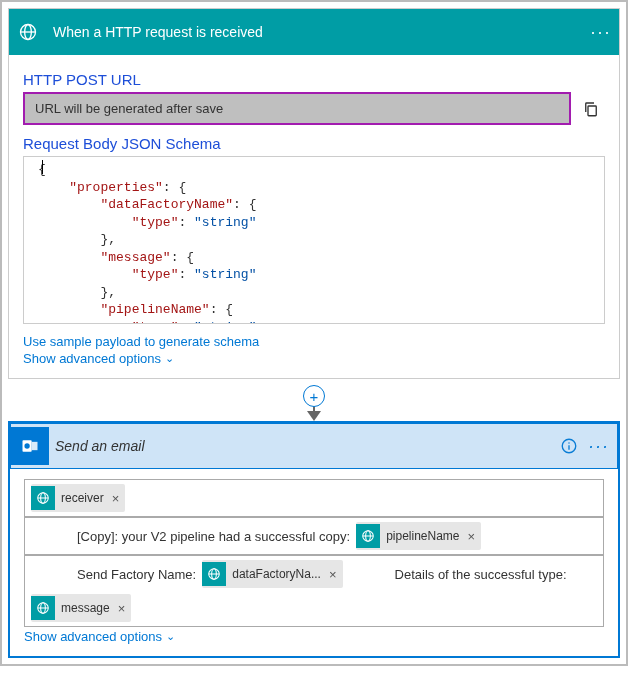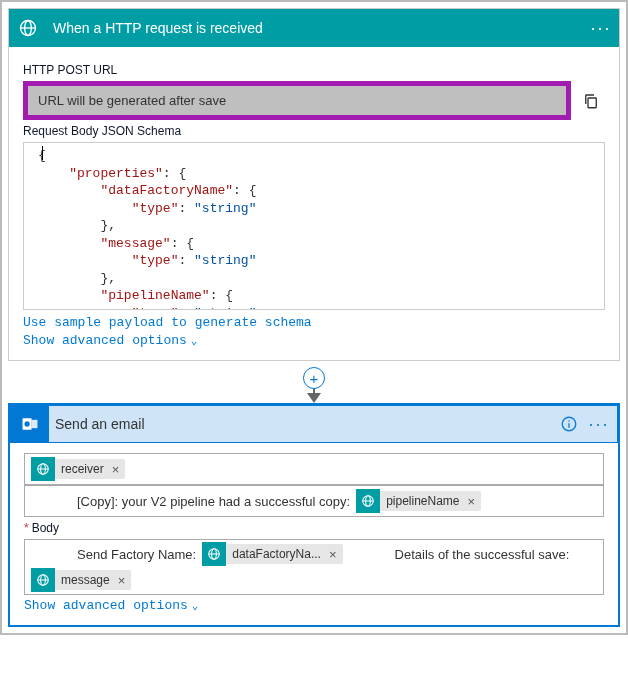--- a/index.html
+++ b/index.html
@@ -14,43 +14,43 @@
     border: 2px solid #bbb;
     padding: 6px;
   }
   .card {
     border: 1px solid #ccc;
     background: #fff;
   }
   .card-header {
     display: flex;
     align-items: center;
-    height: 38px;
+    height: 46px;
     padding: 0 8px 0 0;
     color: #fff;
   }
   .hdr-teal { background: #009da5; }
   .hdr-blue { background: #0078d4; border:1px solid #0078d4; }
   .hdr-icon {
     width: 38px; height: 38px;
     display: flex; align-items: center; justify-content: center;
     flex: 0 0 38px;
   }
   .hdr-title { flex: 1; font-size: 14px; padding-left: 6px; }
   .hdr-actions { display: flex; gap: 10px; align-items: center; }
   .hdr-actions svg, .hdr-actions .dots { opacity: .95; }
   .dots { font-size: 18px; letter-spacing: 1px; line-height: 1; cursor: pointer; }
   .card-body { padding: 10px 14px 12px; }
-  .label { color: #0f172a; font-size: 12px; margin: 6px 0 4px; }
+  .label { color: #1d4ed8; font-size: 15px; margin: 6px 0 4px; }
   .req::before { content: "*"; color: #d13438; margin-right: 3px; }
   .url-row { display: flex; align-items: stretch; gap: 6px; }
   .url-box {
     flex: 1;
     background: #bfbfbf;
-    border: 5px solid #a21caf;
+    border: 2px solid #a21caf;
     padding: 7px 10px;
     color: #333;
   }
   .copy-btn {
     width: 28px;
     display: flex; align-items: center; justify-content: center;
     cursor: pointer;
     color: #333;
   }
   .schema-box {
@@ -71,23 +71,22 @@
   }
   .tok-key { color: #a31515; }
   .tok-str { color: #0451a5; }
   .link {
     color: #0078d4;
     font-size: 13px;
     cursor: pointer;
     display: inline-flex;
     align-items: center;
     gap: 4px;
-    font-family: Liberation Mono, monospace;
-  }
-  .mt8 { margin-top: 4px; }
+  }
+  .mt8 { margin-top: 10px; }
   .mt14 { margin-top: 2px; }
   .chev { font-size: 11px; }
   .connector {
     display: flex; flex-direction: column; align-items: center;
     padding: 2px 0 0;
   }
   .plus-circle {
     width: 22px; height: 22px; border: 1px solid #0078d4; border-radius: 50%;
     display: flex; align-items: center; justify-content: center;
     color: #0078d4; background: #fff; font-size: 15px; cursor: pointer;
@@ -106,21 +105,21 @@
     min-height: 32px;
     padding: 4px 6px;
     display: flex; flex-wrap: wrap; align-items: center; gap: 6px;
     font-size: 13px;
   }
   .field-box .txt { color: #333; padding-left: 46px; }
   .token {
     display: inline-flex; align-items: center;
     background: #e6e6e6;
     border-radius: 2px;
-    height: 20px;
+    height: 28px;
     padding-right: 4px;
     font-size: 12px;
     max-width: 180px;
   }
   .token .tk-icon {
     width: 24px; height: 24px; background: #009da5;
     display: flex; align-items: center; justify-content: center;
     flex: 0 0 24px;
   }
   .token .tk-label {
@@ -189,21 +188,21 @@
     </div>
   </div>
 
   <div class="connector">
     <div class="plus-circle">+</div>
     <div class="arrow-stem"></div>
     <div class="arrow-head"></div>
   </div>
 
   <div class="card card-blue">
-    <div class="card-header hdr-blue" style="background:#cfe4f7;color:#333;">
+    <div class="card-header hdr-blue" style="background:#cfe4f7;color:#333;font-style:italic;">
       <span class="hdr-icon" style="background:#0078d4">
         <svg width="20" height="20" viewBox="0 0 24 24">
           <rect x="3" y="5" width="11" height="14" rx="1" fill="#fff"></rect>
           <circle cx="8.5" cy="12" r="3.2" fill="#0078d4"></circle>
           <rect x="14" y="7" width="7" height="10" fill="#fff" opacity=".85"></rect>
         </svg>
       </span>
       <span class="hdr-title">Send an email</span>
       <span class="hdr-actions">
         <span>
@@ -240,35 +239,34 @@
                 <circle cx="12" cy="12" r="9"></circle>
                 <ellipse cx="12" cy="12" rx="4" ry="9"></ellipse>
                 <path d="M3 12h18"></path>
               </svg>
             </span>
             <span class="tk-label">pipelineName</span>
             <span class="tk-x">×</span>
           </span>
         </div>
 
-      <div class="label req mt8">Body</div>
       <div class="field-box" id="body-field">
           <span class="txt">Send Factory Name:</span>
           <span class="token">
             <span class="tk-icon">
               <svg width="14" height="14" viewBox="0 0 24 24" fill="none" stroke="#fff" stroke-width="1.8">
                 <circle cx="12" cy="12" r="9"></circle>
                 <ellipse cx="12" cy="12" rx="4" ry="9"></ellipse>
                 <path d="M3 12h18"></path>
               </svg>
             </span>
             <span class="tk-label">dataFactoryNa...</span>
             <span class="tk-x">×</span>
           </span>
-          <span class="txt">Details of the successful save:</span>
+          <span class="txt">Details of the successful type:</span>
           <span class="token">
             <span class="tk-icon">
               <svg width="14" height="14" viewBox="0 0 24 24" fill="none" stroke="#fff" stroke-width="1.8">
                 <circle cx="12" cy="12" r="9"></circle>
                 <ellipse cx="12" cy="12" rx="4" ry="9"></ellipse>
                 <path d="M3 12h18"></path>
               </svg>
             </span>
             <span class="tk-label">message</span>
             <span class="tk-x">×</span>

